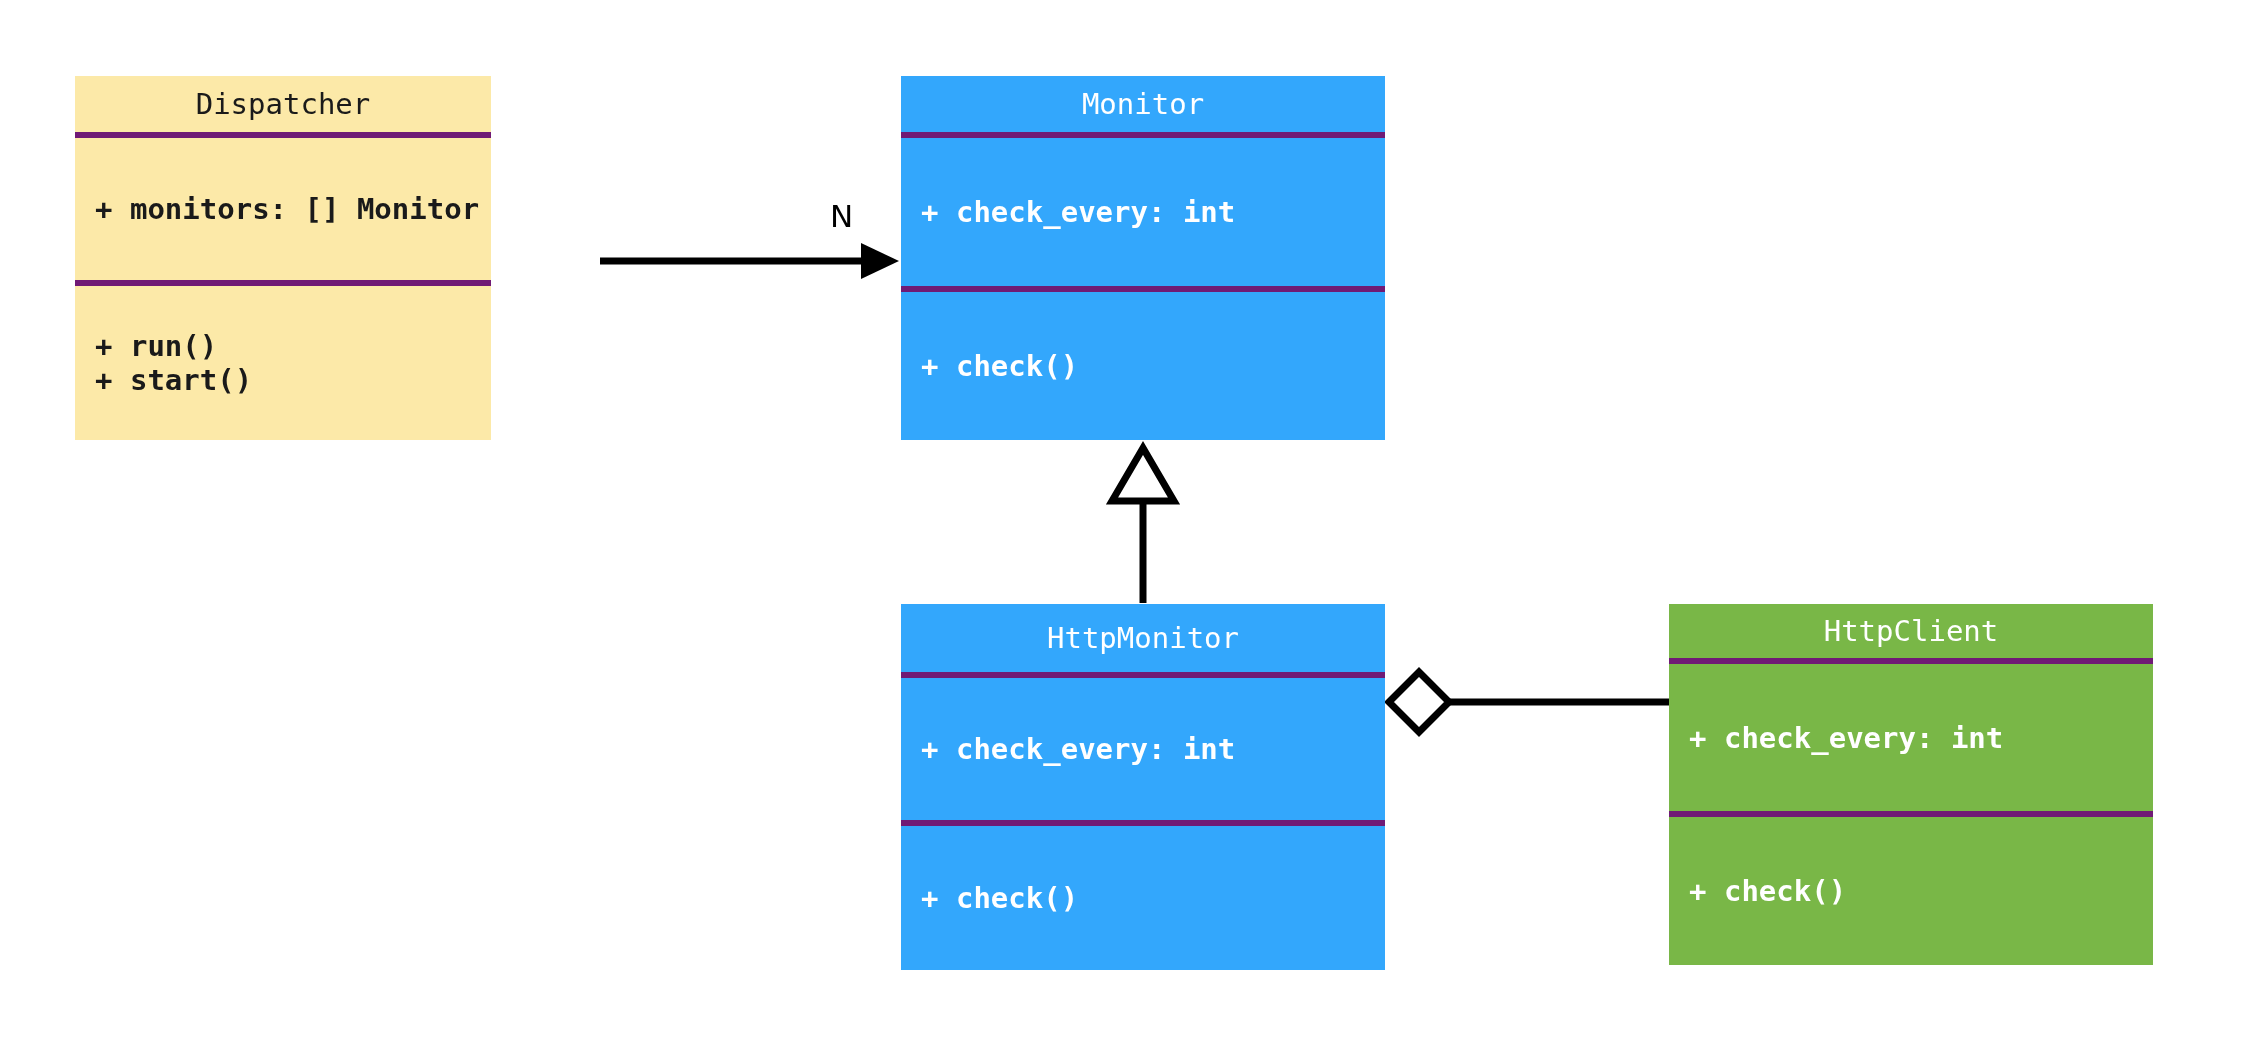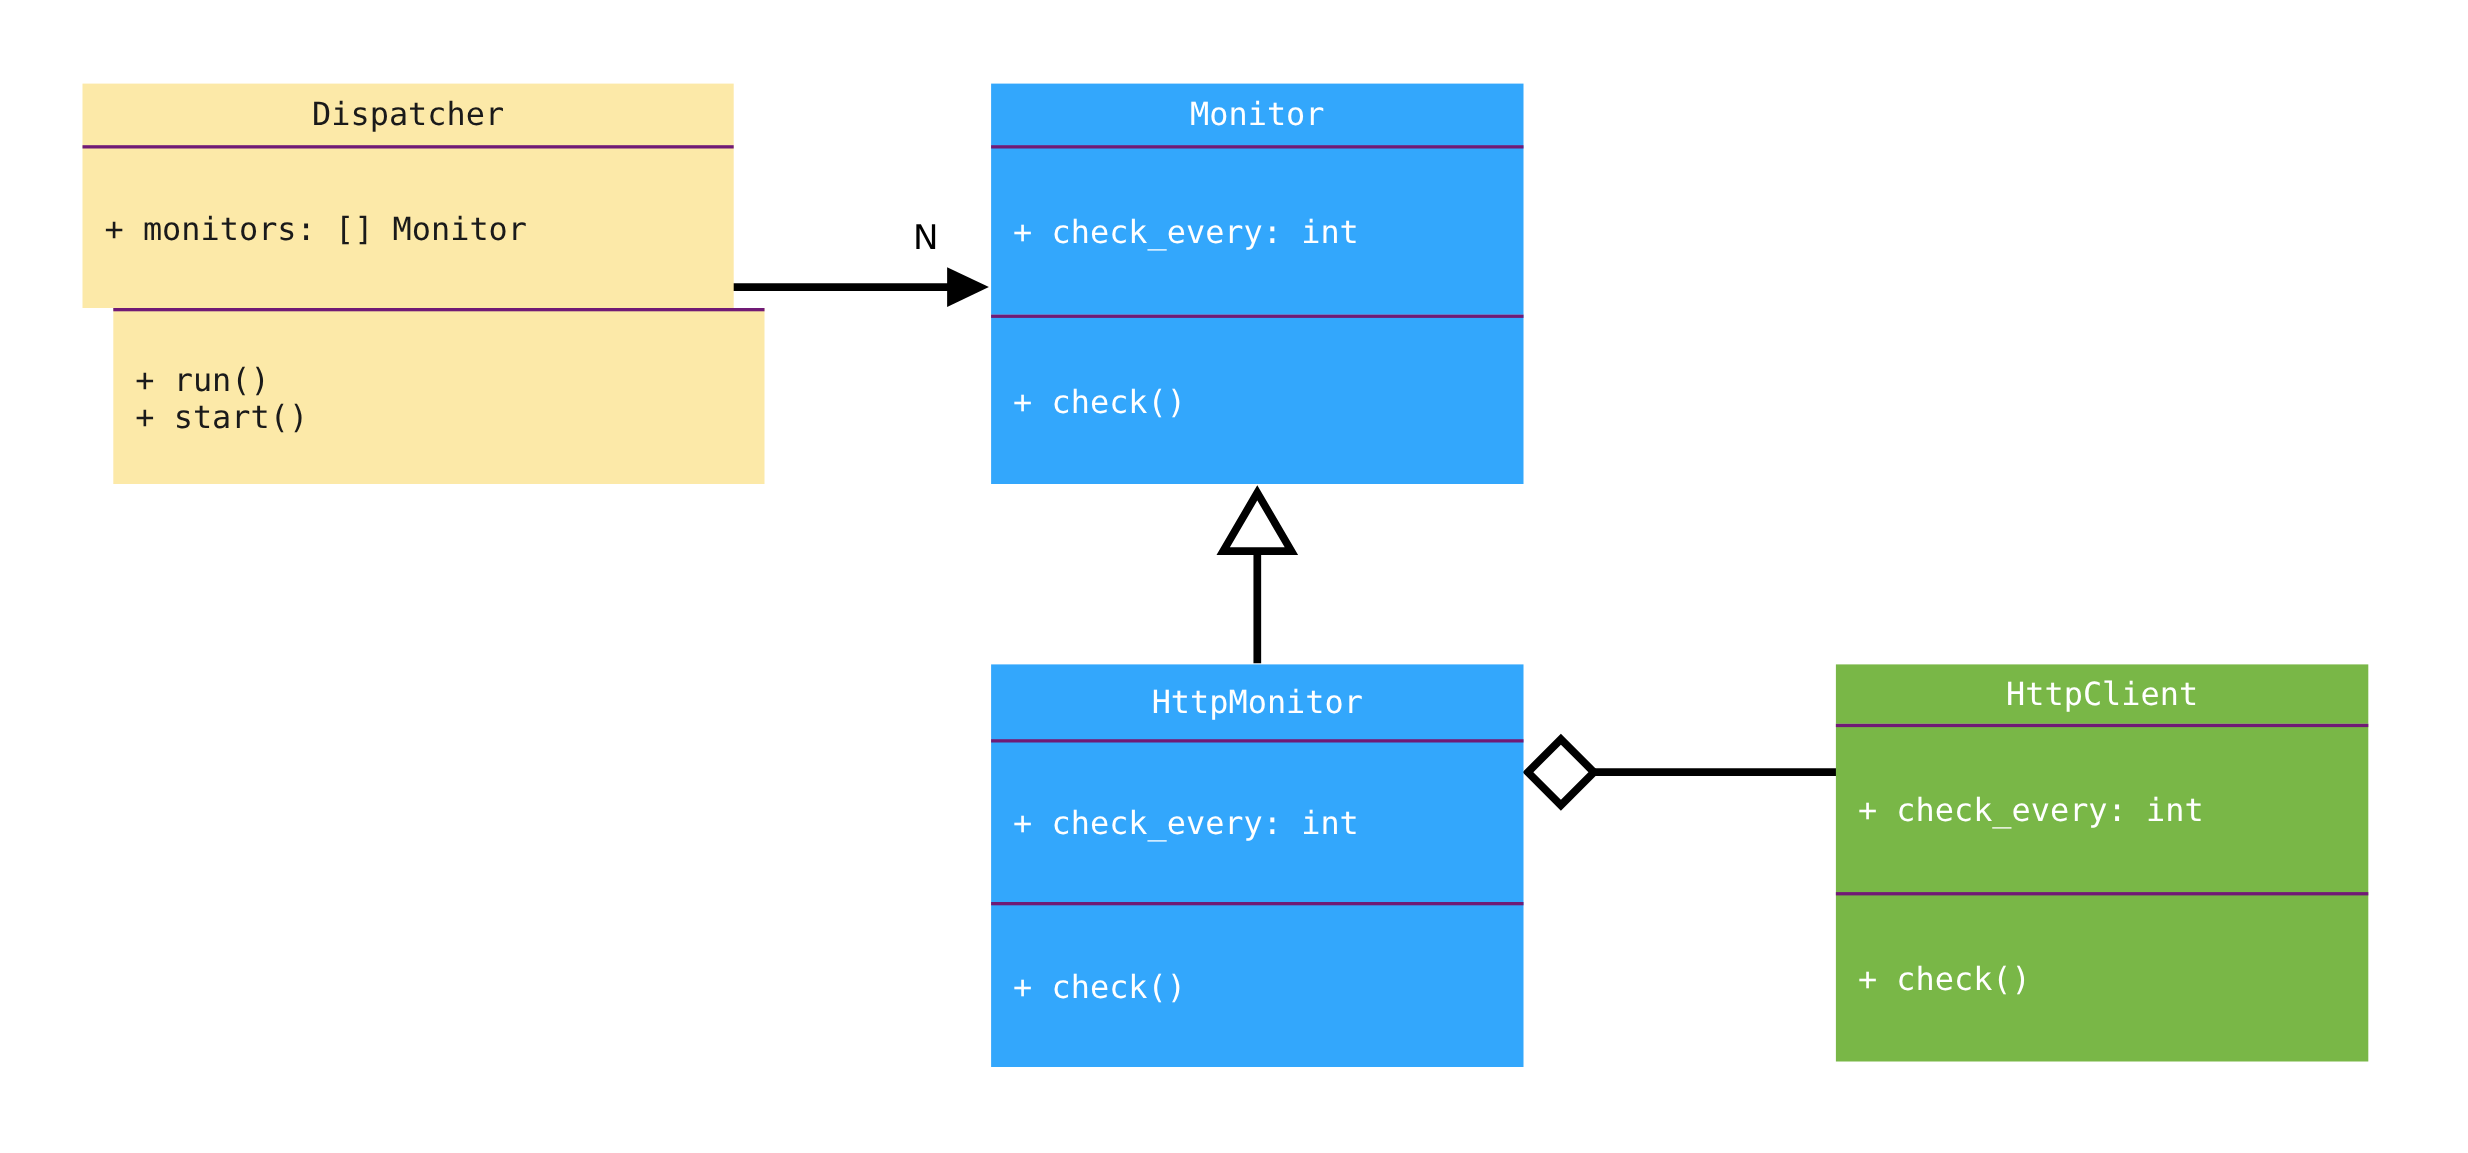--- a/index.html
+++ b/index.html
@@ -26,21 +26,22 @@
     flex-direction: column;
     background: transparent;
   }
   .uml-compartment {
     box-sizing: border-box;
     width: 100%;
     background: var(--fill);
     color: var(--ink);
   }
   .uml-compartment + .uml-compartment {
-    border-top: 3px solid #701a75;
+    border-top: 6px solid #701a75;
+    font-weight: bold;
   }
   .uml-title {
     display: flex;
     align-items: center;
     justify-content: center;
     font-size: 29px;
     letter-spacing: 0px;
     white-space: pre;
   }
   .uml-title.abstract {
@@ -94,21 +95,21 @@
     </g>
 
     <g>
       <polygon points="1389,702 1419,672 1449,702 1419,732" fill="#ffffff" stroke="#000000" stroke-width="7" stroke-linejoin="miter"></polygon>
       <line x1="1449" y1="702" x2="1681" y2="702" stroke="#000000" stroke-width="7"></line>
     </g>
   </svg>
 
   <div class="edge-label" style="left:830px; top:198px;">N</div>
 
-  <div class="uml-class" style="left:75px; top:76px; width:592px; height:369px; --fill:#fce9a8; --ink:#1a1a1a;">
+  <div class="uml-class" style="left:75px; top:76px; width:416px; height:369px;align-items:flex-end; --fill:#fce9a8; --ink:#1a1a1a;">
 
     <div class="uml-compartment uml-title" style="height:56px;">Dispatcher</div>
 
     <div class="uml-compartment uml-body" style="height:148px;">
       <div class="uml-line">+ monitors: [] Monitor</div>
     </div>
 
     <div class="uml-compartment uml-body" style="height:160px;margin-left:28px;">
       <div class="uml-line">+ run()</div>
       <div class="uml-line">+ start()</div>

